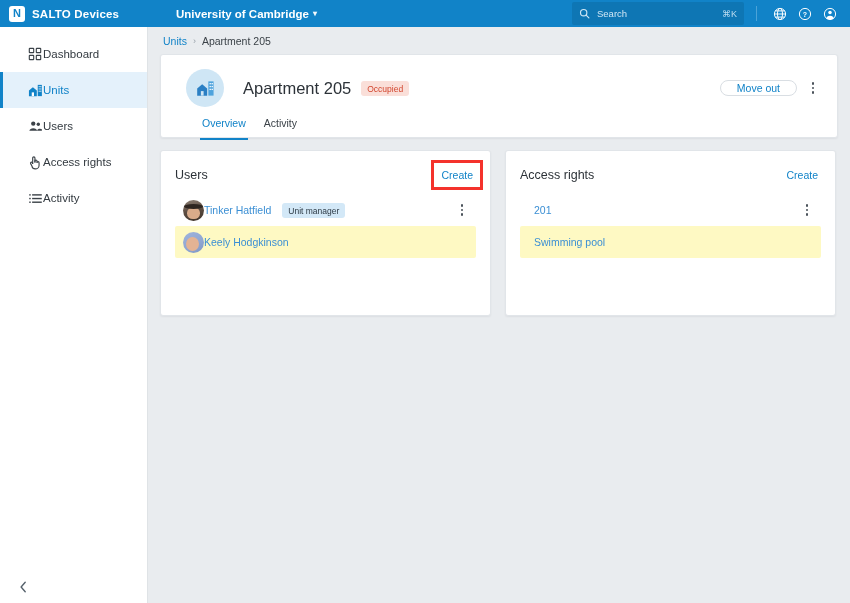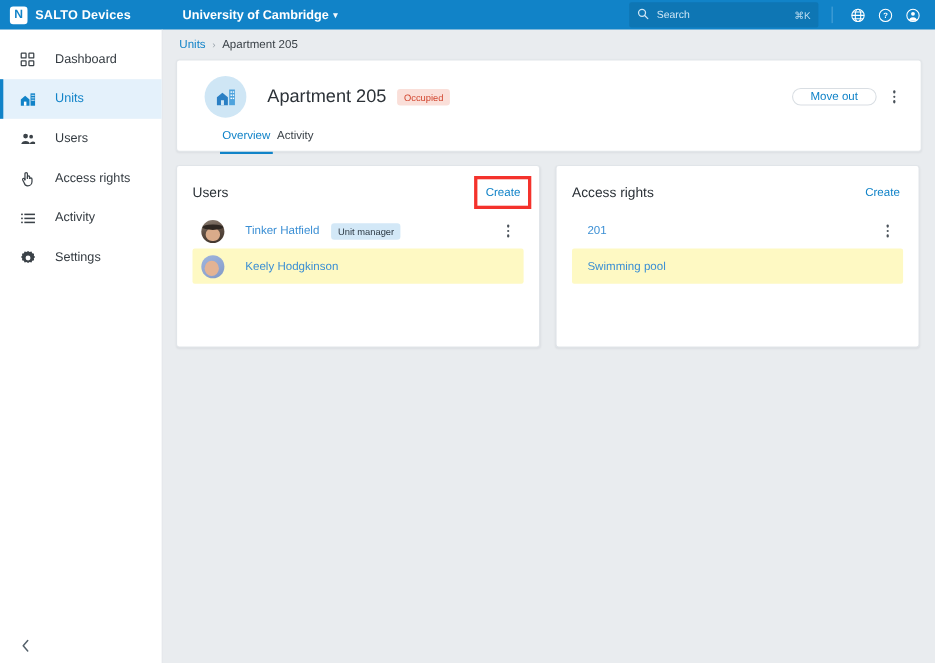--- a/index.html
+++ b/index.html
@@ -21,21 +21,21 @@
   .brand { display: flex; align-items: center; gap: 7px; padding-left: 9px; width: 148px; }
   .brand-logo {
     width: 16px; height: 16px; border-radius: 3px;
     background: #ffffff; color: #1183c8;
     font-size: 11px; font-weight: bold;
     display: flex; align-items: center; justify-content: center;
     line-height: 1;
   }
   .brand-name { font-size: 11.5px; font-weight: bold; letter-spacing: .2px; white-space: nowrap; }
   .org {
-    font-size: 11.5px; font-weight: bold; margin-left: 18px;
+    font-size: 11.5px; font-weight: bold; margin-left: 28px;
     display: flex; align-items: center; gap: 4px; white-space: nowrap;
   }
   .org .caret { font-size: 8px; opacity: .95; }
   .topbar-right {
     margin-left: auto; display: flex; align-items: center; height: 100%;
   }
   .searchbox {
     width: 172px; height: 23px; background: #0e76b4;
     border-radius: 2px; display: flex; align-items: center;
     padding: 0 7px; gap: 7px;
@@ -52,22 +52,22 @@
   
   .sidebar {
     position: absolute; top: 27px; left: 0;
     width: 148px; height: 576px;
     background: #ffffff;
     border-right: 1px solid #dfe3e6;
   }
   .nav { padding-top: 9px; }
   .nav-item {
     position: relative;
-    height: 36px; display: flex; align-items: center; gap: 17px;
-    padding-left: 17px;
+    height: 36px; display: flex; align-items: center; gap: 0;
+    padding-left: 27px;
     font-size: 11.5px; color: #333a40;
   }
   .nav-item .nav-icon {
     width: 16px; height: 16px; display: flex; align-items: center; justify-content: center;
     flex-shrink: 0;
   }
   .nav-item.active { background: #e4f1fb; color: #1183c8; }
   .nav-item.active::before {
     content: ""; position: absolute; left: 0; top: 0;
     width: 3px; height: 100%; background: #1183c8;
@@ -125,21 +125,21 @@
     display: flex; align-items: center; justify-content: center;
     font-size: 10.5px; color: #1183c8; background: #ffffff;
     white-space: nowrap;
   }
   .kebab {
     width: 16px; height: 20px;
     display: flex; flex-direction: column; align-items: center; justify-content: center; gap: 2px;
   }
   .kebab i { display: block; width: 2.5px; height: 2.5px; border-radius: 50%; background: #4a525a; }
 
-  .tabs { display: flex; gap: 6px; margin-left: 25px; height: 22px; }
+  .tabs { display: flex; gap: 18px; margin-left: 25px; height: 22px; }
   .tab {
     font-size: 10.5px; color: #3b4248; position: relative;
     padding-bottom: 5px; white-space: nowrap;
   }
   .tab.active { color: #1183c8; }
   .tab.active::after {
     content: ""; position: absolute; left: -2px; right: -2px; bottom: -1px;
     height: 2px; background: #1183c8;
   }
 
@@ -174,21 +174,21 @@
   }
   .avatar.a1::before {
     content: ""; position: absolute; left: 1px; top: 4px; width: 19px; height: 5px;
     border-radius: 50%; background: #2e2621; z-index: 2;
   }
   .avatar.a2 { background: linear-gradient(150deg,#9fb4dc 0%,#8fa6d2 60%,#7f96c4 100%); }
   .avatar.a2::after {
     content: ""; position: absolute; left: 3px; top: 5px; width: 13px; height: 14px;
     border-radius: 50%; background: #e3b394;
   }
-  .row-name { margin-left: 19px; font-size: 10.5px; color: #3b8fd4; white-space: nowrap; text-align: center; }
+  .row-name { margin-left: 0; font-size: 10.5px; color: #3b8fd4; white-space: nowrap; text-align: center; }
   .row-badge {
     margin-left: 11px; font-size: 8.5px; color: #2d3a45;
     background: #d3e8f7; border-radius: 3px; padding: 3px 6px 2px;
     white-space: nowrap;
   }
   .row .kebab { margin-left: auto; }
   .ar-name { margin-left: 6px; font-size: 10.5px; color: #3b8fd4; white-space: nowrap; }
 </style>
 </head>
 <body>
@@ -303,29 +303,20 @@
             <rect x="4.4" y="3.4" width="10.3" height="1.5"></rect>
           <rect x="1.3" y="7.3" width="1.6" height="1.5"></rect>
             <rect x="4.4" y="7.3" width="10.3" height="1.5"></rect>
           <rect x="1.3" y="11.2" width="1.6" height="1.5"></rect>
             <rect x="4.4" y="11.2" width="10.3" height="1.5"></rect>
         </svg>
       </span>
       <span>Activity</span>
     </div>
 
-    <div class="nav-item">
-      <span class="nav-icon">
-        <svg width="15" height="15" viewBox="0 0 16 16" fill="#3b4248">
-          <path d="M8 1.2 l1.5 1.1 1.8 -.5 .8 1.7 1.8 .4 -.3 1.8 1.2 1.4 -1.2 1.4 .3 1.8 -1.8 .4 -.8 1.7 -1.8 -.5 -1.5 1.1 -1.5 -1.1 -1.8 .5 -.8 -1.7 -1.8 -.4 .3 -1.8 -1.2 -1.4 1.2 -1.4 -.3 -1.8 1.8 -.4 .8 -1.7 1.8 .5 z"></path>
-          <circle cx="8" cy="8" r="2.4" fill="#ffffff"></circle>
-        </svg>
-      </span>
-      <span>Settings</span>
-    </div>
 
   </div>
 
   <div class="collapse-btn">
     <svg width="9" height="12" viewBox="0 0 10 14" fill="none" stroke="#55616b" stroke-width="1.6" stroke-linecap="round" stroke-linejoin="round">
       <polyline points="7,1.5 2.2,7 7,12.5"></polyline>
     </svg>
   </div>
 </div>
 

